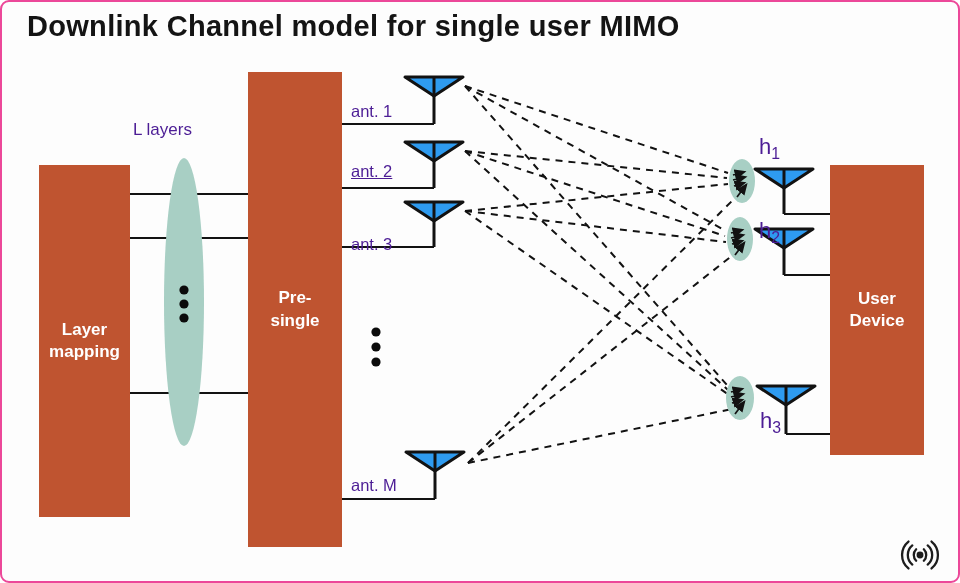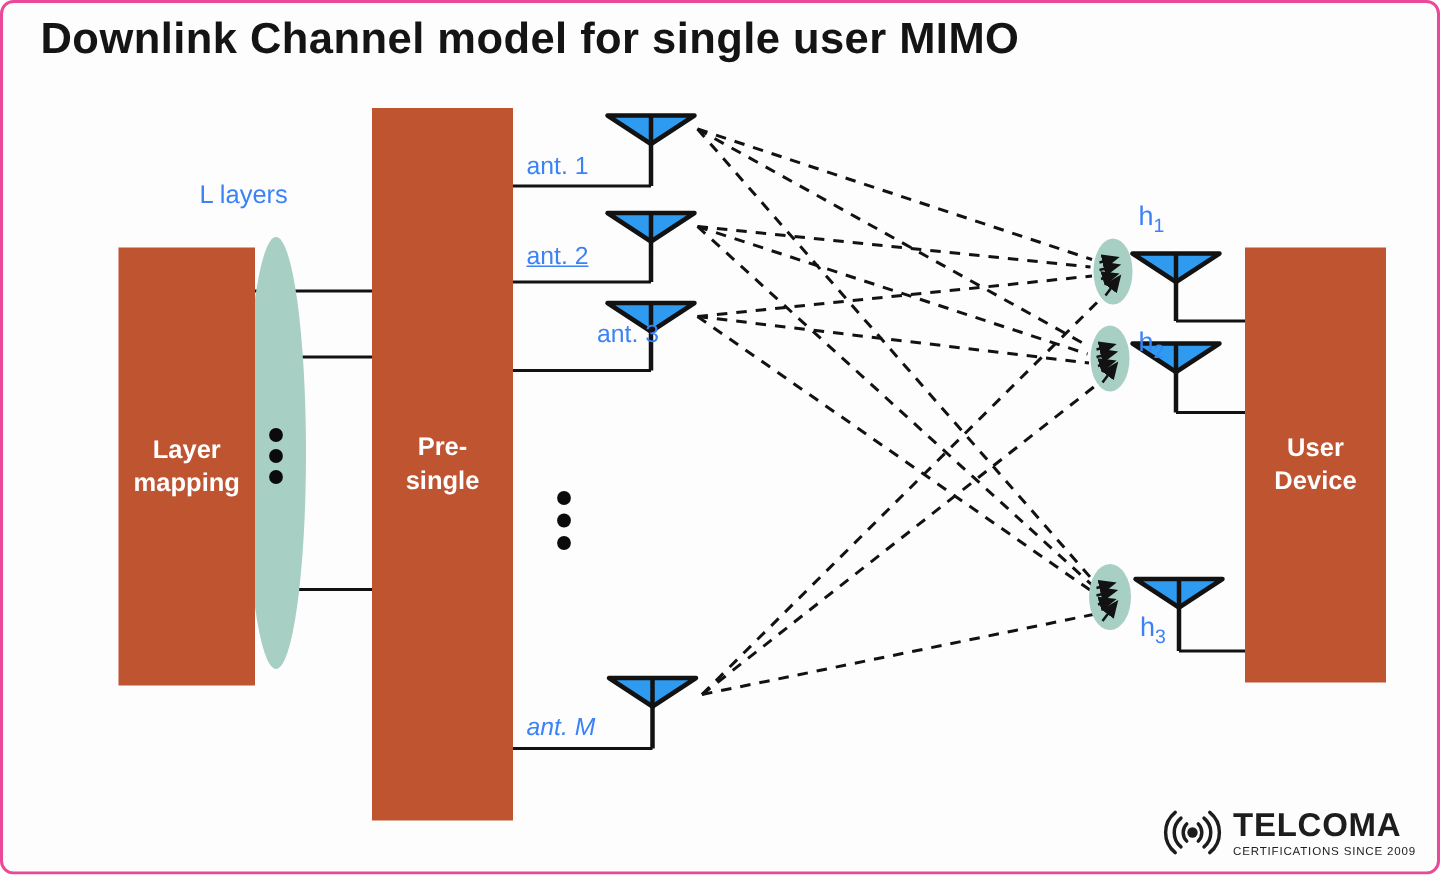--- a/index.html
+++ b/index.html
@@ -10,30 +10,30 @@
   }
   .title{
     position:absolute;left:25px;top:8px;font-size:29px;font-weight:bold;
     letter-spacing:.3px;color:#141414;white-space:nowrap;
   }
   .block{
     position:absolute;background:var(--c-block,#bf5430);color:#fff;
     display:flex;align-items:center;justify-content:center;text-align:center;
     font-weight:bold;font-size:17px;line-height:1.3;white-space:pre-line;
   }
-  #blk-layer{left:37px;top:163px;width:91px;height:292px;margin-left:40px;}
+  #blk-layer{left:37px;top:163px;width:91px;height:352px;}
   #blk-pre{left:246px;top:70px;width:94px;height:475px;}
   #blk-user{left:828px;top:163px;width:94px;height:290px;}
-  .lbl{position:absolute;color:#3b82f6;font-size:16.5px;white-space:nowrap;}
+  .lbl{position:absolute;color:#4c1d95;font-size:16.5px;white-space:nowrap;}
   #lbl-layers{left:131px;top:118px;width:102px;font-size:17px;}
   #lbl-ant1{left:349px;top:100px;}
   #lbl-ant2{left:349px;top:160px;text-decoration:underline;}
-  #lbl-ant3{left:349px;top:212px;margin-left:47px;}
-  #lbl-antM{left:349px;top:474px;font-style:italic;}
-  .hlbl{font-size:18px;}
+  #lbl-ant3{left:349px;top:233px;}
+  #lbl-antM{left:349px;top:474px;}
+  .hlbl{font-size:22px;}
   #lbl-h1{left:757px;top:132px;}
   #lbl-h2{left:757px;top:216px;}
   #lbl-h3{left:758px;top:362px;margin-top:44px;}
   .hlbl sub{font-size:.72em;}
   svg.diagram{position:absolute;left:0;top:0;width:956px;height:579px;}
   .logo{
     position:absolute;right:14px;bottom:6px;display:flex;align-items:center;
     gap:3px;color:#1d1d1d;
   }
   .logo-text{display:flex;flex-direction:column;align-items:flex-start;}
@@ -187,19 +187,15 @@
       <g stroke="#1d1d1d" stroke-width="2.4" stroke-linecap="round" fill="none">
         <path d="M21 14 a8.5 8.5 0 0 0 0 12"></path>
         <path d="M17 10 a13 13 0 0 0 0 20"></path>
         <path d="M13 6 a18 18 0 0 0 0 28"></path>
         <path d="M29 14 a8.5 8.5 0 0 1 0 12"></path>
         <path d="M33 10 a13 13 0 0 1 0 20"></path>
         <path d="M37 6 a18 18 0 0 1 0 28"></path>
       </g>
       <circle cx="25" cy="20" r="3.6" fill="#1d1d1d"></circle>
     </svg>
-    <div class="logo-text">
-      <span class="logo-brand">TELCOMA</span>
-      <span class="logo-tag">CERTIFICATIONS SINCE 2009</span>
-    </div>
   </div>
 
 </div>
 
 </body></html>

